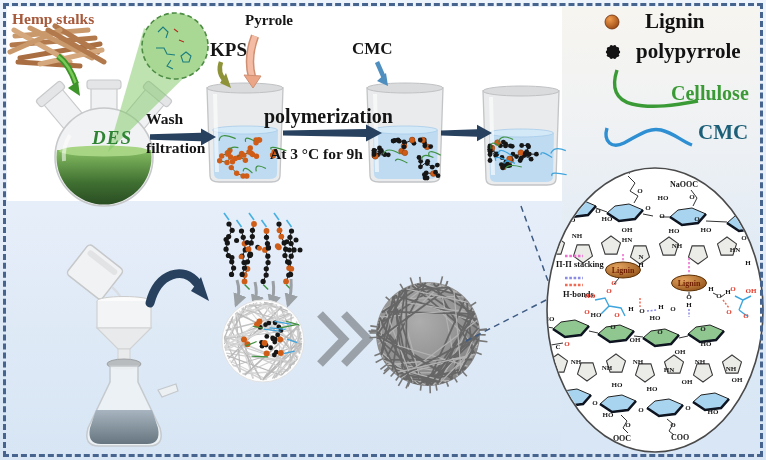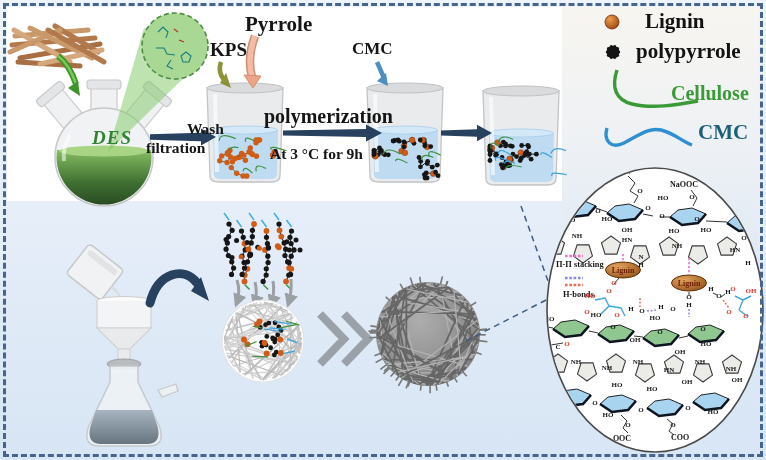--- a/index.html
+++ b/index.html
@@ -884,25 +884,26 @@
             <text x="30" y="253" text-anchor="middle" font-size="7" class="al-k">HO</text>
             <text x="85" y="261" text-anchor="middle" font-size="7" class="al-k">O</text>
             <text x="130" y="261" text-anchor="middle" font-size="7" class="al-k">O</text>
             <text x="79" y="275" text-anchor="middle" font-size="8" class="al-k">OOC</text>
             <text x="137" y="274" text-anchor="middle" font-size="8" class="al-k">COO</text>
           </g>
       </g>
     </g>
   </svg>
 
+  <div class="lbl" style="left: 12px; top: 10px; font-size: 15.5px; color: rgb(166, 89, 59);" fill="#a6593b">Hemp stalks</div>
   <div class="lbl" style="left: 92px; top: 127px; font-size: 19px; letter-spacing: 1px; color: rgb(47, 132, 51); font-style: italic;" fill="#2f8433">DES</div>
   <div class="lbl" style="left:210px;top:39px;font-size:19px">KPS</div>
-  <div class="lbl" style="left:245px;top:12px;font-size:21px">Pyrrole</div>
+  <div class="lbl" style="left:245px;top:12px;font-size:15px">Pyrrole</div>
   <div class="lbl" style="left:352px;top:39px;font-size:17px">CMC</div>
-  <div class="lbl" style="left:146px;top:120px;width:78px;text-align:right;font-size:15.5px">Wash</div>
+  <div class="lbl" style="left:146px;top:110px;width:78px;text-align:left;font-size:15.5px">Wash</div>
   <div class="lbl" style="left:146px;top:139px;width:78px;text-align:left;font-size:15.5px">filtration</div>
   <div class="lbl" style="left:264px;top:105px;font-size:20px">polymerization</div>
   <div class="lbl" style="left:270px;top:145px;font-size:15.5px">At 3 °C for 9h</div>
 
   <div class="lbl" style="left: 645px; top: 9px; font-size: 21px; color: rgb(18, 18, 18);" fill="#121212">Lignin</div>
   <div class="lbl" style="left: 671px; top: 82px; font-size: 20px; color: rgb(58, 154, 53);" fill="#3a9a35">Cellulose</div>
   <div class="lbl" style="left: 636px; top: 39px; font-size: 21px; color: rgb(18, 18, 18);" fill="#121212">polypyrrole</div>
   <div class="lbl" style="left: 698px; top: 120px; font-size: 21px; color: rgb(27, 95, 120);" fill="#1b5f78">CMC</div>
 
 

